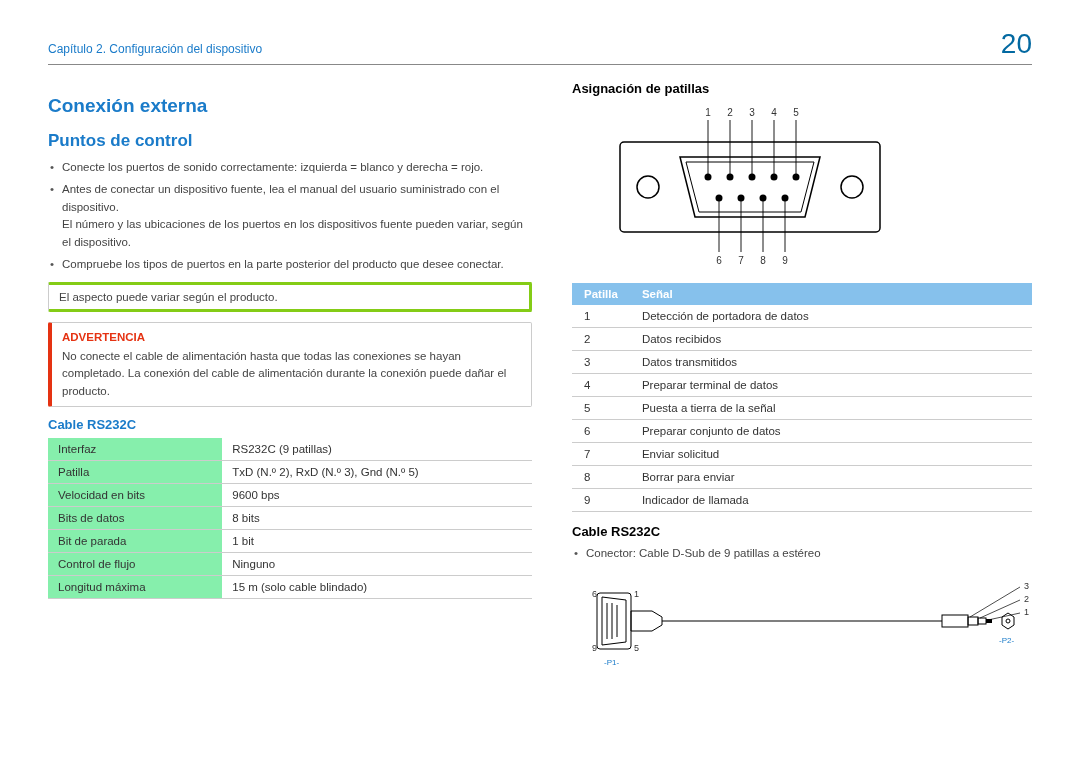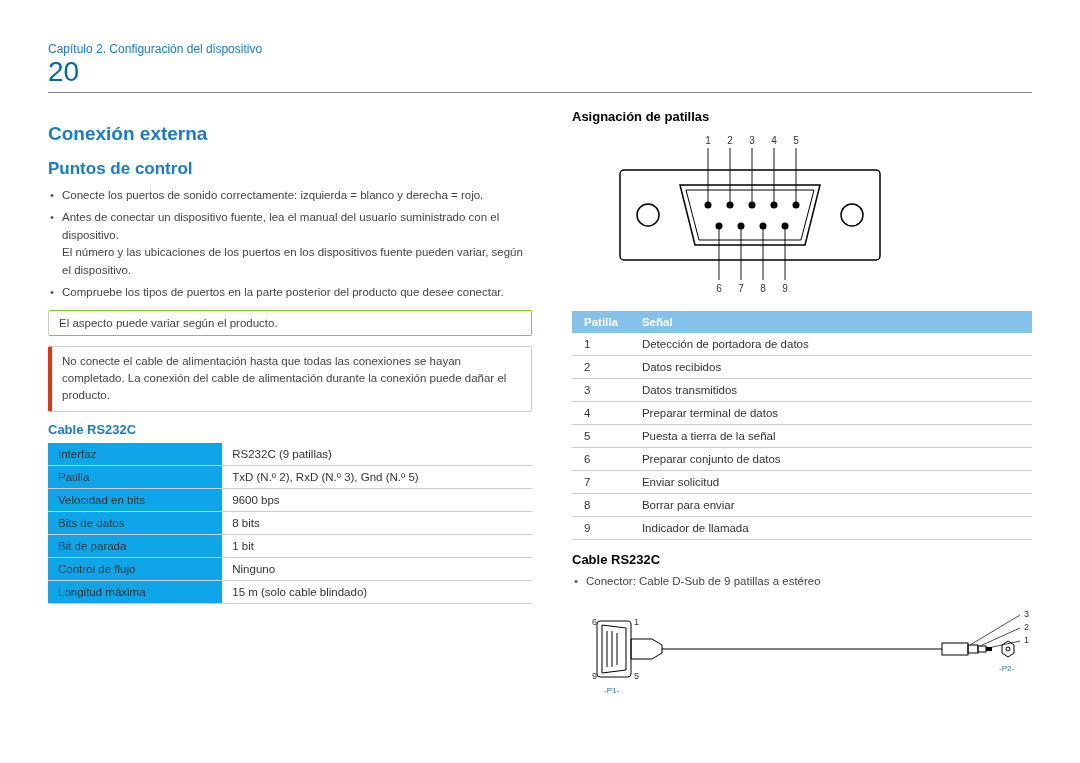--- a/index.html
+++ b/index.html
@@ -12,21 +12,20 @@
     padding: 28px 48px 20px 48px;
     position: relative;
   }
   .header {
     display: flex;
     justify-content: space-between;
     align-items: flex-start;
     border-bottom: 1px solid #888;
     padding-bottom: 4px;
     margin-bottom: 12px;
-    flex-direction: column;
   }
   .chapter {
     color: #1a7bc9;
     font-size: 12px;
     font-weight: 500;
     padding-top: 14px;
   }
   .page-number {
     color: #0369a1;
     font-size: 28px;
@@ -71,21 +70,21 @@
   }
   ul.bullets > li { position: relative; margin-bottom: 4px; }
   ul.bullets > li::before {
     content: "•";
     position: absolute;
     left: -12px;
     color: #555;
   }
   .sub { padding-left: 0; display:block; }
   .note-box {
-    border: 1px solid #84cc16;
+    border: 3px solid #84cc16;
     border-left: 1px solid #ccc;
     padding: 6px 10px;
     font-size: 11.5px;
     color: #444;
     margin-top: 8px;
     border-radius: 2px;
   }
   .warn-box {
     border: 1px solid #ccc;
     border-left: 4px solid #e53212;
@@ -107,21 +106,21 @@
     width: 100%;
     border-collapse: collapse;
     font-size: 11.5px;
     margin-top: 6px;
   }
   table.spec td {
     border-bottom: 1px solid #ccc;
     padding: 5px 10px;
   }
   table.spec td.key {
-    background: #0ea5e9;
+    background: #86efac;
     width: 36%;
     color: #333;
   }
   table.pin {
     width: 100%;
     border-collapse: collapse;
     font-size: 11.5px;
     margin-top: 8px;
   }
   table.pin th {
@@ -161,20 +160,21 @@
       <li>Conecte los puertos de sonido correctamente: izquierda = blanco y derecha = rojo.</li>
       <li><span>Antes de conectar un dispositivo fuente, lea el manual del usuario suministrado con el dispositivo.</span>
         <span class="sub">El número y las ubicaciones de los puertos en los dispositivos fuente pueden variar, según el dispositivo.</span>
       </li>
       <li>Compruebe los tipos de puertos en la parte posterior del producto que desee conectar.</li>
     </ul>
 
     <div class="note-box">El aspecto puede variar según el producto.</div>
 
     <div class="warn-box">
+      <span class="warn-title">ADVERTENCIA</span>
       <span>No conecte el cable de alimentación hasta que todas las conexiones se hayan completado. La conexión del cable de alimentación durante la conexión puede dañar el producto.</span>
     </div>
 
     <h3 class="h3">Cable RS232C</h3>
 
     <table class="spec">
       <tbody id="spec-body">
           <tr>
             <td class="key">Interfaz</td>
             <td>RS232C (9 patillas)</td>

